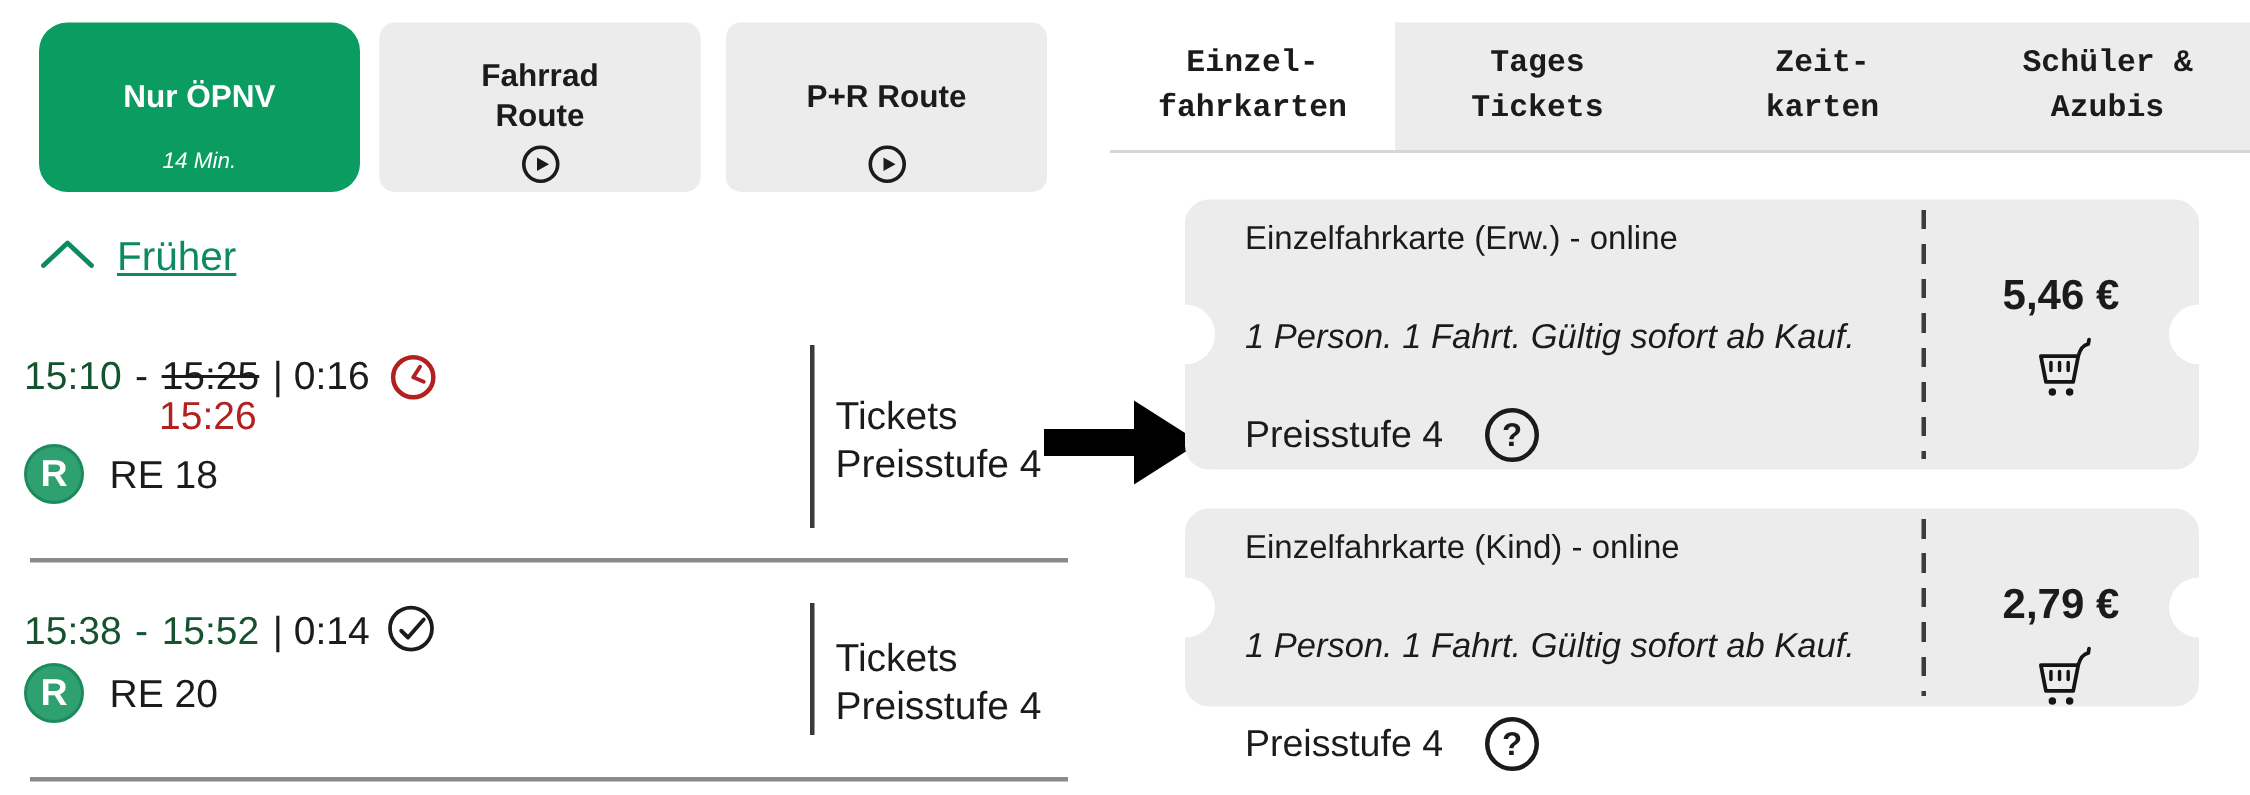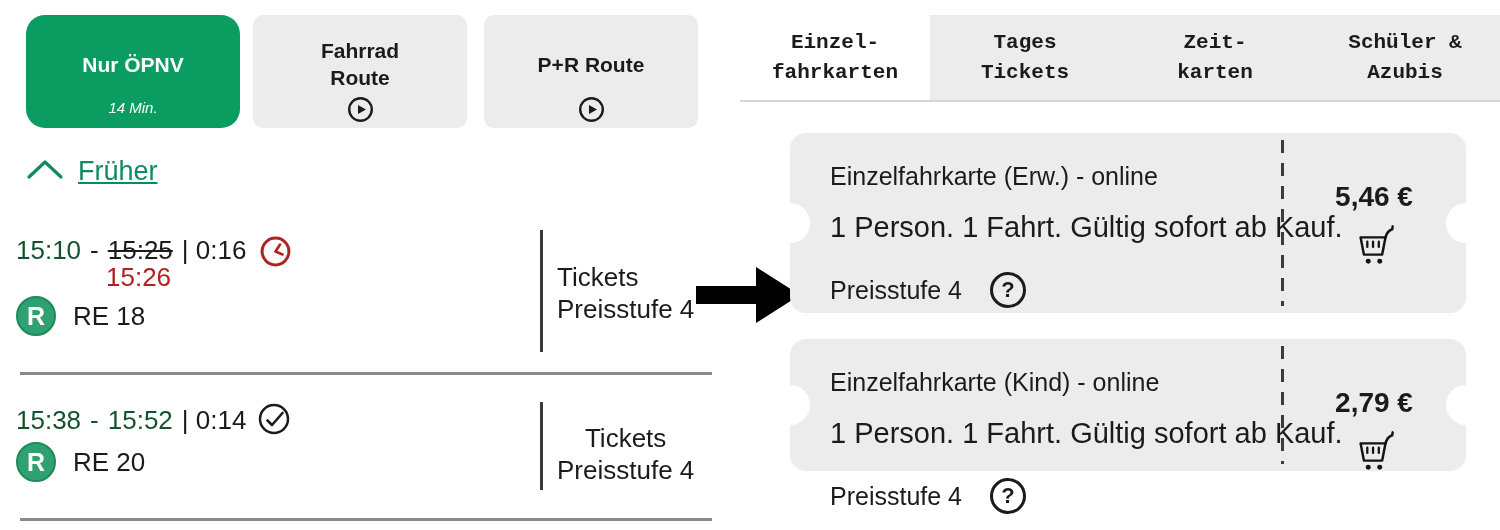--- a/index.html
+++ b/index.html
@@ -16,21 +16,21 @@
   .route-btn .btn-sub{font-size:15px;margin-top:6px;font-style:italic;}
   .play-wrap{margin-top:3px;display:flex;justify-content:center;}
 
   
   .earlier{position:absolute;left:26px;top:156px;display:flex;align-items:center;gap:14px;
            color:#0d8a63;font-size:27px;cursor:pointer;text-decoration:underline;}
 
   
   .journey{position:absolute;left:0;width:714px;}
   #journey1{top:228px;height:130px;}
-  #journey2{top:398px;height:100px;text-align:center;}
+  #journey2{top:398px;height:100px;}
   .j-time{position:absolute;left:16px;top:2px;display:flex;align-items:center;gap:9px;
           font-size:26px;white-space:nowrap;}
   .t-green{color:#14532d;}
   .t-strike{text-decoration:line-through;text-align:right;}
   .j-delay{position:absolute;left:106px;top:34px;color:#b22020;font-size:26px;}
   .j-lineRow{position:absolute;left:16px;display:flex;align-items:center;gap:17px;font-size:26px;}
   #journey1 .j-lineRow{top:68px;}
   #journey2 .j-lineRow{top:44px;}
   .r-badge{width:40px;height:40px;border-radius:50%;background:#2fa070;border:2px solid #1d8a5e;
            color:#fff;font-weight:700;font-size:25px;display:flex;align-items:center;
@@ -61,22 +61,22 @@
   
   .ticket-card{position:absolute;left:790px;width:676px;background:#ececec;border-radius:16px;}
   #card1{top:133px;height:180px;}
   #card2{top:339px;height:132px;}
   .notch{position:absolute;width:40px;height:40px;border-radius:50%;background:#ffffff;
          top:calc(50% - 20px);}
   .notch.left{left:-20px;}
   .notch.right{right:-20px;}
   .dash-sep{position:absolute;left:491px;top:7px;bottom:7px;width:3px;
             background:repeating-linear-gradient(to bottom,#3c3c3c 0 13px,transparent 13px 23px);}
-  .t-title{position:absolute;left:40px;top:13px;font-size:25px;margin-top:16px;}
-  .t-desc{position:absolute;left:40px;top:78px;font-size:29px;}
+  .t-title{position:absolute;left:40px;top:13px;font-size:22px;}
+  .t-desc{position:absolute;left:40px;top:78px;font-size:23px;font-style:italic;}
   .t-level{position:absolute;left:40px;top:139px;display:flex;align-items:center;gap:28px;
            font-size:25px;}
   .q-icon{width:36px;height:36px;border-radius:50%;border:3px solid #1b1b1b;display:flex;
           align-items:center;justify-content:center;font-size:22px;font-weight:700;
           box-sizing:border-box;cursor:pointer;}
   .t-price{position:absolute;left:494px;width:180px;top:48px;text-align:center;
            font-size:28px;font-weight:700;}
   .cart-wrap{position:absolute;left:494px;width:180px;top:90px;display:flex;
              justify-content:center;cursor:pointer;}
 </style>

